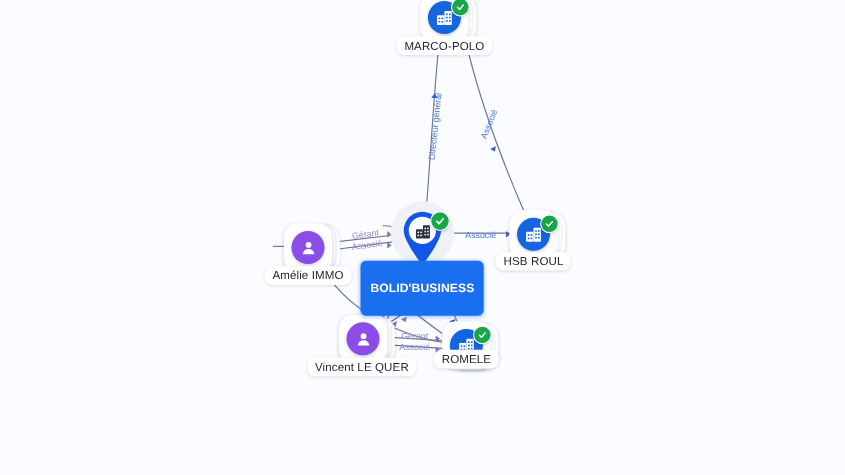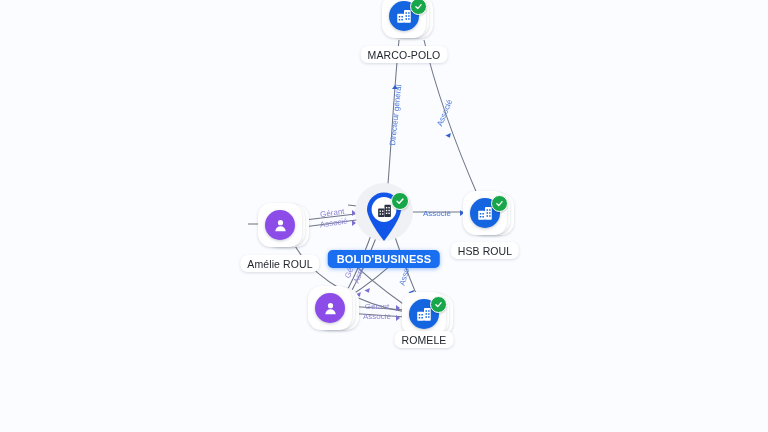--- a/index.html
+++ b/index.html
@@ -92,28 +92,27 @@
     position: absolute;
     transform: translate(-50%, 0);
     white-space: nowrap;
     background: #ffffff;
     color: #23272f;
     font-size: 10.5px;
     padding: 2.5px 7px;
     border-radius: 7px;
     box-shadow: 0 1px 3px rgba(40,50,80,0.16);
     letter-spacing: .1px;
-    margin-top: 13px;
   }
   .nlabel.highlight {
     background: #1a6ef0;
     color: #ffffff;
     font-weight: bold;
     font-size: 11px;
-    padding: 3px 9px;
+    padding: 19px 9px;
     border-radius: 5px;
     box-shadow: 0 1px 4px rgba(26,110,240,0.45);
   }
 
   
   .elabel {
     position: absolute;
     white-space: nowrap;
     font-size: 8px;
     line-height: 9.5px;
@@ -274,35 +273,36 @@
       <div class="card c2"></div>
       <div class="card c3"></div>
     </div>
     <div class="disc person">
       <svg width="17" height="17" viewBox="0 0 24 24" aria-hidden="true">
         <circle cx="12" cy="8" r="3.7" fill="#ffffff"></circle>
         <path d="M4.6 20 C5.2 15.2 8.3 13.2 12 13.2 C15.7 13.2 18.8 15.2 19.4 20 Z" fill="#ffffff"></path>
       </svg>
     </div>
   </div>
-  <div class="nlabel" style="left:280px; top:242px;">Amélie ROUL</div>
+  <div class="nlabel" style="left:280px; top:242px;">Amélie IMMO</div>
 
   <div class="node" style="left:330px; top:308px;">
     <div class="stack">
       <div class="card c1"></div>
       <div class="card c2"></div>
       <div class="card c3"></div>
     </div>
     <div class="disc person">
       <svg width="17" height="17" viewBox="0 0 24 24" aria-hidden="true">
         <circle cx="12" cy="8" r="3.7" fill="#ffffff"></circle>
         <path d="M4.6 20 C5.2 15.2 8.3 13.2 12 13.2 C15.7 13.2 18.8 15.2 19.4 20 Z" fill="#ffffff"></path>
       </svg>
     </div>
   </div>
+  <div class="nlabel" style="left:329px; top:325px;">Vincent LE QUER</div>
 
   <div class="node" style="left:424px; top:314px;">
     <div class="stack">
       <div class="card c1"></div>
       <div class="card c2"></div>
       <div class="card c3"></div>
     </div>
     <div class="disc company">
       <svg width="18" height="18" viewBox="0 0 24 24" aria-hidden="true">
         <rect x="3" y="9" width="9" height="12" rx="1" fill="#ffffff"></rect>

